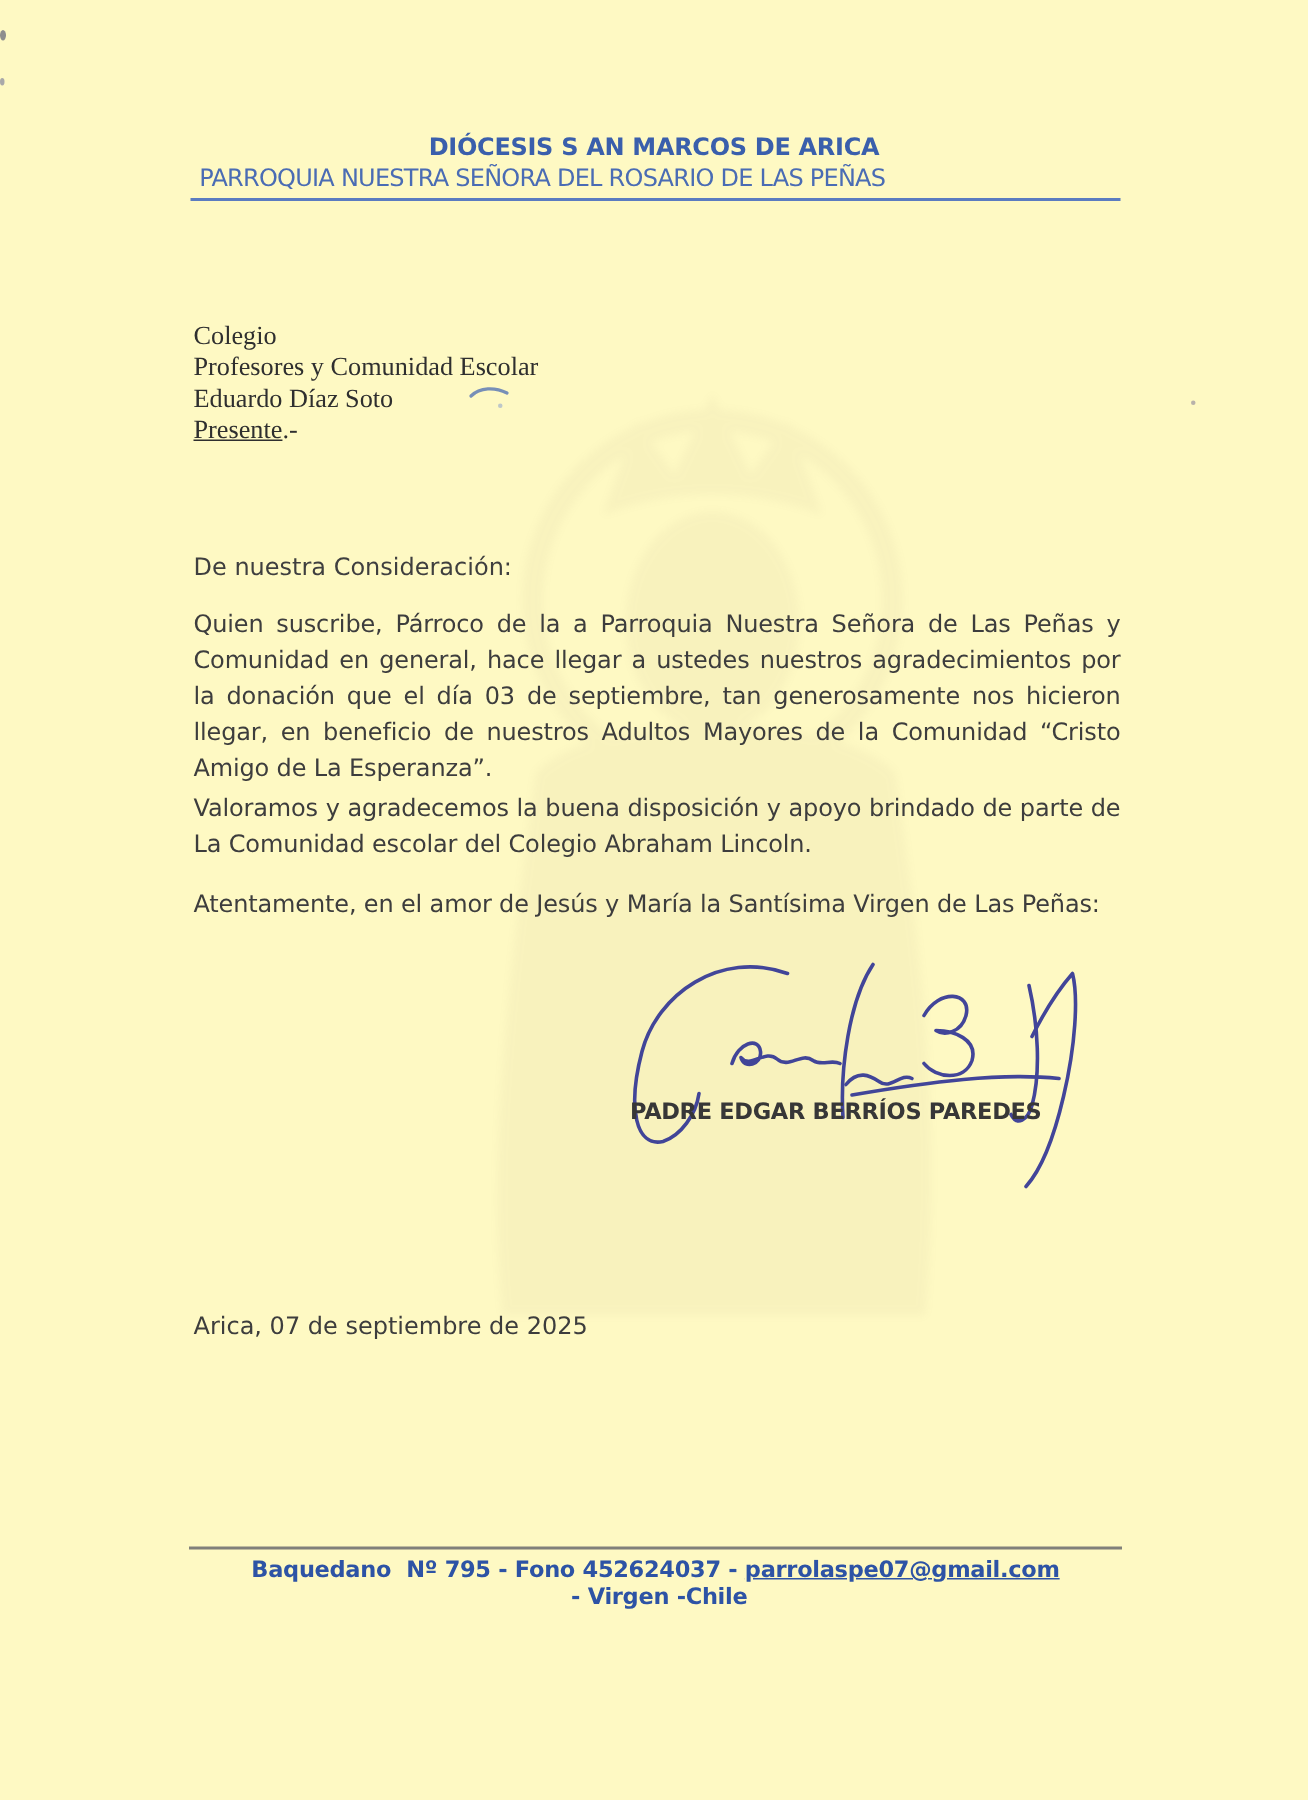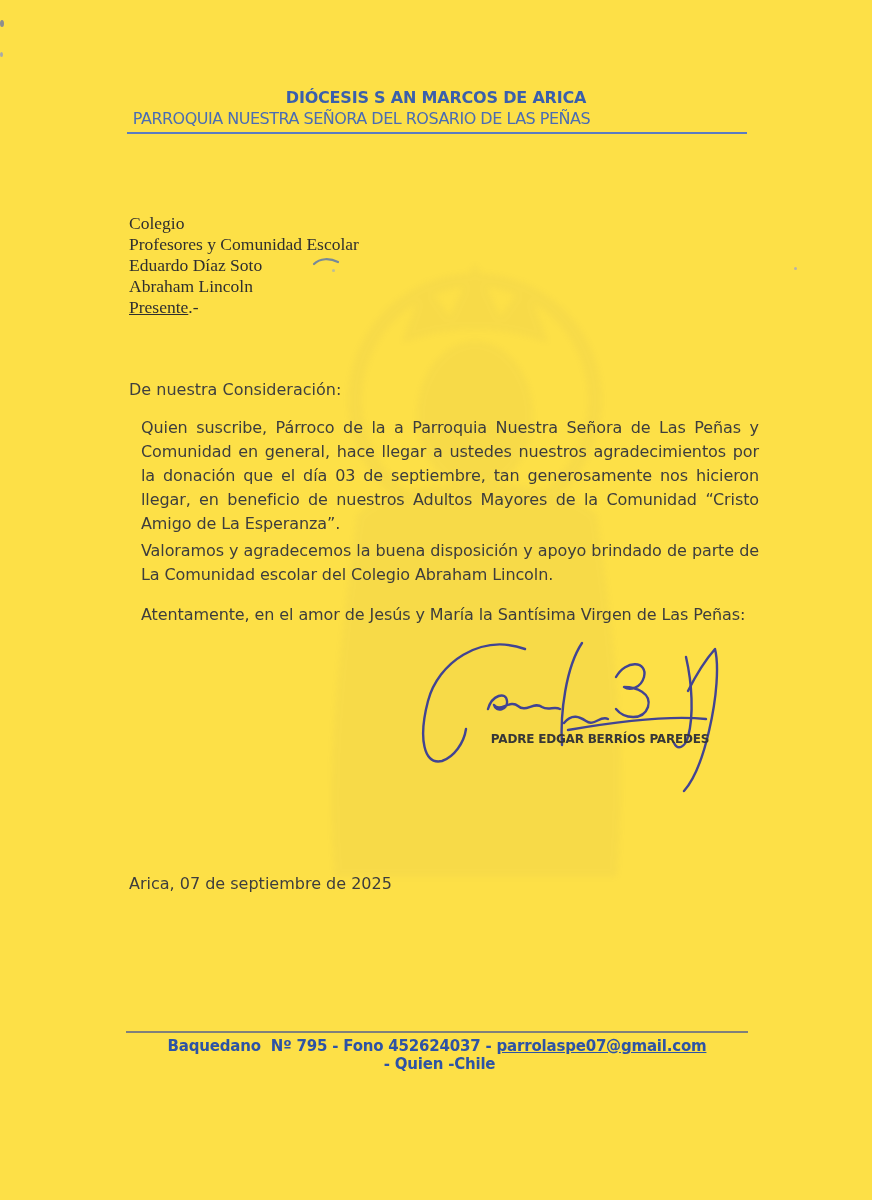--- a/index.html
+++ b/index.html
@@ -1,50 +1,50 @@
 <!DOCTYPE html>
 <html><head>
 <meta charset="utf-8">
 <style>
   html,body { margin:0; padding:0; background:#ffffff; }
   .page {
     position:relative; width:872px; height:1200px; margin:0 auto;
-    background:#fde047; overflow:hidden;
+    background:#fef9c3; overflow:hidden;
     font-family:"DejaVu Sans","Liberation Sans",sans-serif;
     color:#3f3f3f;
   }
   
   .watermark { position:absolute; left:225px; top:215px; width:490px; height:690px;
                opacity:0.055; filter:blur(3px); pointer-events:none; }
   
   .lh1 { position:absolute; top:88px; left:0; width:872px; text-align:center;
          font-size:16px; font-weight:bold; letter-spacing:-0.2px; color:#3a5fac; }
   .lh2 { position:absolute; top:109px; left:0; width:723px; text-align:center;
          font-size:16px; letter-spacing:-0.5px; color:#4a6cb4; }
   .lh-rule { position:absolute; top:132px; left:127px; width:620px; height:2px;
              background:#5b7cc0; }
   
   .recipient { position:absolute; top:213px; left:129px;
                font-family:"Liberation Serif","DejaVu Serif",serif;
                font-size:17.5px; line-height:21px; color:#2f2f2f; }
   .u { text-decoration:underline;text-align:center; }
   
-  .salutation { position:absolute; top:380px; left:129px; font-size:16px; }
-  .body { position:absolute; left:129px; width:618px; margin:12px;
+  .salutation { position:absolute; top:368px; left:129px; font-size:16px; }
+  .body { position:absolute; left:129px; width:618px; margin:0;
           font-size:16px; line-height:24px; letter-spacing:-0.1px;
           text-align:justify; color:#3d3d3d; }
   .p1 { top:404px; }
   .p2 { top:527px; }
   .p3 { top:591px; text-align:left; }
   
   .sig-svg { position:absolute; left:410px; top:633px; width:330px; height:160px;
              overflow:visible; pointer-events:none; }
   .sig-svg svg { overflow:visible; }
-  .sig-name { position:absolute; top:732px; left:420px; width:360px; text-align:center;
-              font-size:12px; font-weight:bold; letter-spacing:-0.2px; color:#373737; }
+  .sig-name { position:absolute; top:732px; left:420px; width:360px; 
+              font-size:15px; font-weight:bold; letter-spacing:-0.2px; color:#373737; }
   .sig-title { position:absolute; top:756px; left:420px; width:360px; text-align:center;
                font-size:15.5px; font-weight:bold; color:#3b3b3b; }
   .dateline { position:absolute; top:874px; left:129px; font-size:16px; color:#3d3d3d; }
   
   .footer-rule { position:absolute; top:1031px; left:126px; width:622px; height:2px;
                  background:#80807a; }
   .footer { position:absolute; top:1037px; left:128px; width:618px; text-align:center;
             font-size:15px; font-weight:bold; letter-spacing:-0.2px; color:#2d53a5; }
   .pre { white-space:pre; }
   
@@ -73,21 +73,20 @@
   </div>
 
   <div class="lh1">DIÓCESIS S AN MARCOS DE ARICA</div>
   <div class="lh2">PARROQUIA NUESTRA SEÑORA DEL ROSARIO DE LAS PEÑAS</div>
   <div class="lh-rule"></div>
 
   <div class="recipient">
     <div>Colegio</div>
     <div>Profesores y Comunidad Escolar</div>
     <div>Eduardo Díaz Soto</div>
-    <div>Abraham Lincoln</div>
     <div><span class="u">Presente</span><span>.-</span></div>
   </div>
 
   <div class="salutation">De nuestra Consideración:</div>
   <p class="body p1">Quien suscribe, Párroco de la a Parroquia Nuestra Señora de Las Peñas y Comunidad en general, hace llegar a ustedes nuestros agradecimientos por la donación que el día 03 de septiembre,  tan generosamente nos hicieron llegar, en beneficio de nuestros Adultos Mayores de la Comunidad “Cristo Amigo de La Esperanza”.</p>
   <p class="body p2">Valoramos y agradecemos la buena disposición y apoyo brindado  de parte de La Comunidad escolar del Colegio Abraham Lincoln.</p>
   <p class="body p3">Atentamente, en el amor de Jesús y María la Santísima Virgen de Las Peñas:</p>
 
   <div class="sig-svg">
     <svg width="330" height="160" viewBox="0 0 330 160" xmlns="http://www.w3.org/2000/svg" fill="none" stroke="#383c97" stroke-width="2.4" stroke-linecap="round" stroke-linejoin="round" opacity="0.95">
@@ -99,21 +98,21 @@
       <path d="M158 97 C210 88 258 82 296 86"></path>
       <path d="M276 24 C282 50 284 82 278 104 C275 114 268 118 264 110"></path>
       <path d="M278 58 C288 38 298 24 305 16 C309 32 307 64 299 98 C292 128 283 148 274 158"></path>
     </svg>
   </div>
   <div class="sig-name">PADRE EDGAR BERRÍOS PAREDES</div>
 
   <div class="dateline">Arica, 07 de septiembre de 2025</div>
 
   <div class="footer-rule"></div>
-  <div class="footer"><span class="pre">Baquedano  Nº 795 - Fono 452624037 - </span><span class="u">parrolaspe07@gmail.com</span><span class="pre"> - Quien -Chile</span></div>
+  <div class="footer"><span class="pre">Baquedano  Nº 795 - Fono 452624037 - </span><span class="u">parrolaspe07@gmail.com</span><span class="pre"> - Virgen -Chile</span></div>
 
   <div class="smudge">
     <svg width="28" height="12" viewBox="0 0 28 12" xmlns="http://www.w3.org/2000/svg">
       <path d="M2 8 C8 2 18 2 26 6" fill="none" stroke="#4b6cb4" stroke-width="2.2" stroke-linecap="round"></path>
     </svg>
   </div>
   <div class="speck a"></div>
   <div class="speck b"></div>
   <div class="speck c"></div>
   <div class="speck d"></div>

